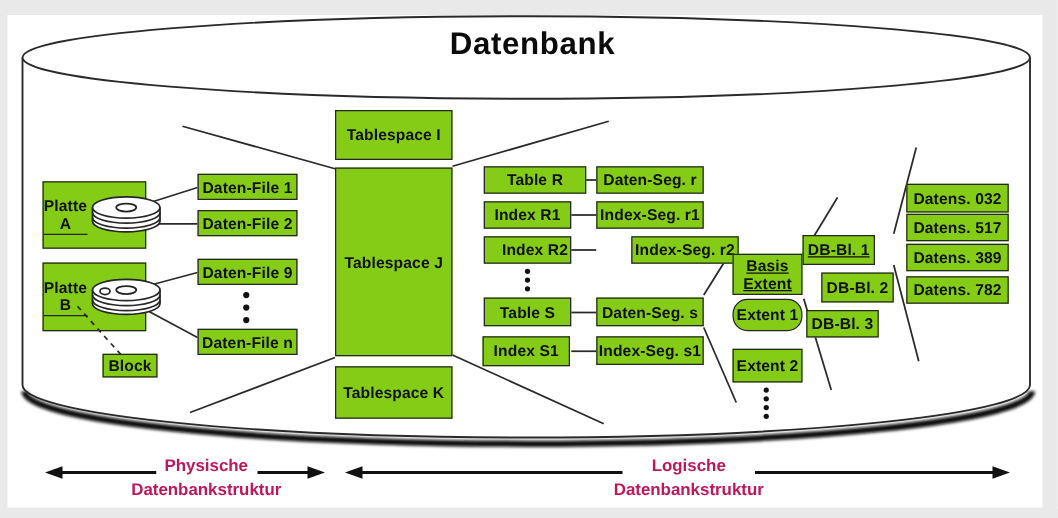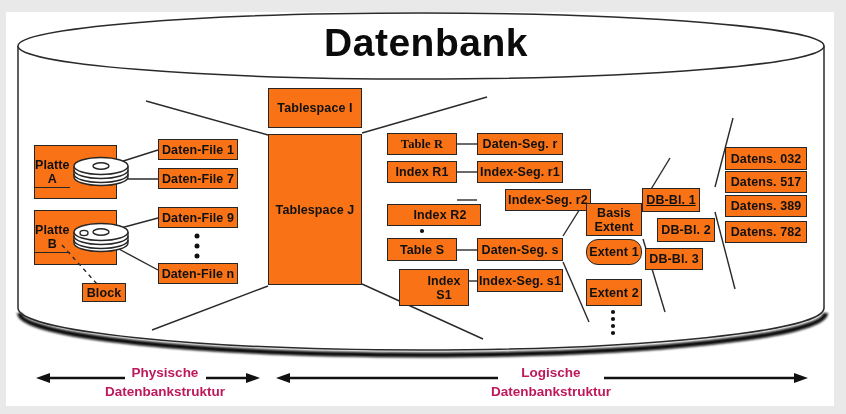--- a/index.html
+++ b/index.html
@@ -4,31 +4,31 @@
 <style>
   html,body{margin:0;padding:0;}
   body{font-family:"Liberation Sans",sans-serif;background:#e9e9e9;}
   .page{position:relative;width:846px;height:414px;background:#e9e9e9;overflow:hidden;}
   .canvas{position:absolute;left:6px;top:12px;right:12px;bottom:8px;background:#ffffff;}
   .layer{position:absolute;left:0;top:0;width:846px;height:414px;}
   #under{z-index:1;}
   #over{z-index:3;pointer-events:none;}
   .nbox{
     position:absolute;box-sizing:border-box;z-index:2;
-    background:#f97316;border:1.6px solid #262626;color:#111;
+    background:#84cc16;border:1.6px solid #262626;color:#111;
     display:flex;align-items:center;justify-content:center;text-align:center;
     font-size:12.5px;font-weight:bold;line-height:14px;letter-spacing:0.1px;
   }
   .platte{flex-direction:row;justify-content:flex-start;padding:0;}
   .platte-title{width:100%;box-sizing:border-box;border-bottom:1.4px solid #262626;
     font-size:12.5px;font-weight:bold;padding:1px 0 1px 0;}
   .disk-wrap{flex:1;display:flex;align-items:center;justify-content:center;width:100%;}
   .title{
     position:absolute;left:271px;top:21px;width:310px;text-align:center;z-index:2;
-    font-size:39px;font-weight:bold;color:#0b0b0b;letter-spacing:0.5px;
+    font-size:25px;font-weight:bold;color:#0b0b0b;letter-spacing:0.5px;
   }
   .footer-label{
     position:absolute;z-index:2;width:170px;text-align:center;color:#be185d;
     font-size:13.5px;font-weight:bold;line-height:19px;
   }
   svg{display:block;}
 </style>
 </head>
 <body>
 
@@ -128,40 +128,41 @@
         <path d="M4 19 A27 8.5 0 0 0 58 19"></path>
         <ellipse cx="31" cy="11" rx="27" ry="8.5" fill="#fff"></ellipse>
         <ellipse cx="31" cy="11" rx="8" ry="3.2" fill="#fff"></ellipse>
         <ellipse cx="14" cy="12" rx="4" ry="2.6" fill="#fff"></ellipse>
       </svg>
     </div>
   </div>
   <div class="nbox" style="left:82px;top:283px;width:44px;height:19px;">Block</div>
 
   <div class="nbox" style="left:158px;top:139px;width:80px;height:21px;">Daten-File 1</div>
-  <div class="nbox" style="left:158px;top:168px;width:80px;height:21px;">Daten-File 7</div>
+  <div class="nbox" style="left:158px;top:168px;width:80px;height:21px;">Daten-File 2</div>
   <div class="nbox" style="left:158px;top:207px;width:80px;height:21px;">Daten-File 9</div>
   <div class="nbox" style="left:158px;top:263px;width:80px;height:21px;">Daten-File n</div>
 
   <div class="nbox" style="left:268px;top:88px;width:94px;height:40px;">Tablespace I</div>
   <div class="nbox" style="left:268px;top:134px;width:94px;height:151px;">Tablespace J</div>
+  <div class="nbox" style="left:268px;top:293px;width:94px;height:42px;">Tablespace K</div>
 
-  <div class="nbox" style="left:387px;top:133px;width:70px;height:22px;font-family:Liberation Serif, serif;">Table R</div>
+  <div class="nbox" style="left:387px;top:133px;width:82px;height:22px;">Table R</div>
   <div class="nbox" style="left:387px;top:161px;width:70px;height:22px;">Index R1</div>
-  <div class="nbox" style="left:387px;top:204px;width:94px;height:22px;padding-left:12px;">Index R2</div>
+  <div class="nbox" style="left:387px;top:189px;width:70px;height:22px;padding-left:12px;">Index R2</div>
   <div class="nbox" style="left:387px;top:238px;width:70px;height:23px;">Table S</div>
-  <div class="nbox" style="left:399px;top:269px;width:70px;height:37px;padding-left:20px;">Index S1</div>
+  <div class="nbox" style="left:386px;top:269px;width:70px;height:24px;">Index S1</div>
 
   <div class="nbox" style="left:477px;top:133px;width:86px;height:22px;">Daten-Seg. r</div>
   <div class="nbox" style="left:477px;top:161px;width:86px;height:22px;">Index-Seg. r1</div>
   <div class="nbox" style="left:477px;top:189px;width:86px;height:22px;margin-left:28px;">Index-Seg. r2</div>
   <div class="nbox" style="left:477px;top:238px;width:86px;height:23px;">Daten-Seg. s</div>
   <div class="nbox" style="left:477px;top:269px;width:86px;height:23px;">Index-Seg. s1</div>
 
-  <div class="nbox" style="left:586px;top:203px;width:56px;height:33px;padding:0 4px;">Basis Extent</div>
+  <div class="nbox" style="left:586px;top:203px;width:56px;height:33px;padding:0 4px;text-decoration:underline;">Basis Extent</div>
   <div class="nbox" style="left:586px;top:239px;width:56px;height:26px;border-radius:12px;">Extent 1</div>
   <div class="nbox" style="left:586px;top:279px;width:56px;height:27px;">Extent 2</div>
 
   <div class="nbox" style="left:642px;top:188px;width:58px;height:24px;text-decoration:underline;">DB-Bl. 1</div>
   <div class="nbox" style="left:657px;top:218px;width:58px;height:24px;">DB-Bl. 2</div>
   <div class="nbox" style="left:645px;top:248px;width:58px;height:22px;">DB-Bl. 3</div>
 
   <div class="nbox" style="left:725px;top:147px;width:82px;height:23px;">Datens. 032</div>
   <div class="nbox" style="left:725px;top:171px;width:82px;height:22px;">Datens. 517</div>
   <div class="nbox" style="left:725px;top:195px;width:82px;height:22px;">Datens. 389</div>

